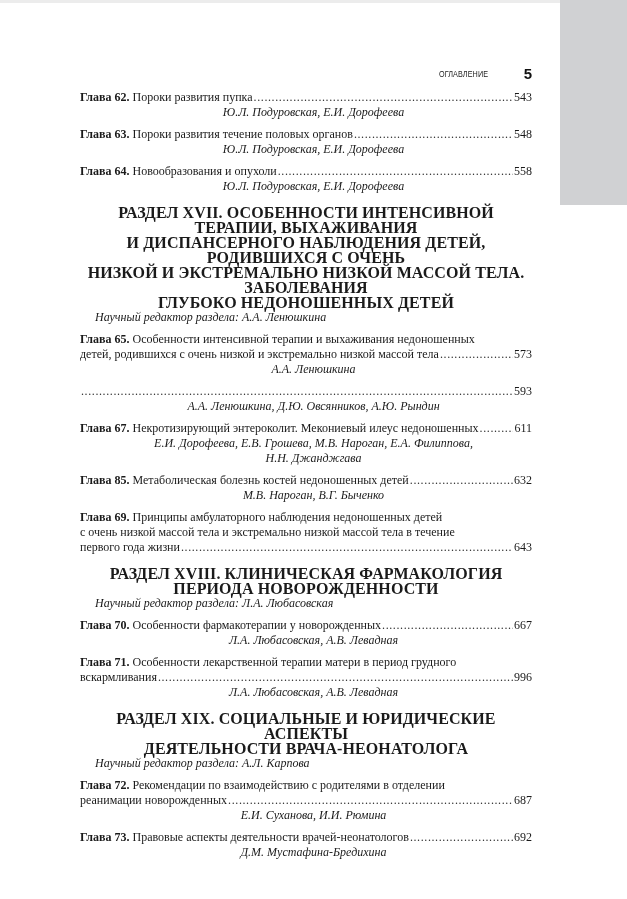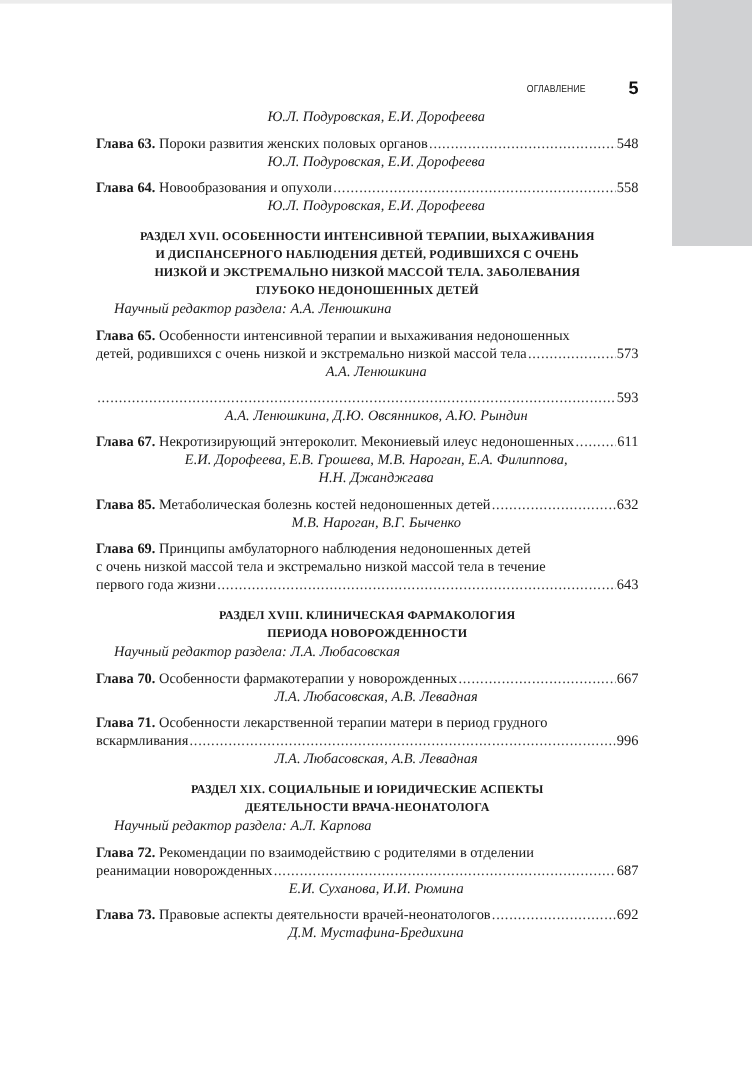--- a/index.html
+++ b/index.html
@@ -27,43 +27,48 @@
     .line .txt { white-space: nowrap; }
     .line .lead { flex: 1; overflow: hidden; white-space: nowrap; margin: 0 1px; }
     .line .lead::after {
       content: "....................................................................................................................................................................................................";
       letter-spacing: 0.6px; color: #333;
     }
     .line .pg { white-space: nowrap; }
     .plain { white-space: nowrap; }
     .ch-label { font-weight: bold; }
     .authors { font-style: italic; padding-left: 15px; font-size: 12px; line-height: 15px; text-align: center; }
-    .section { text-align: center; font-weight: bold; font-size: 10px; line-height: 15px; margin-top: 11px; letter-spacing: 0.1px; }
+    .section { text-align: center; font-weight: bold; font-size: 16px; line-height: 15px; margin-top: 11px; letter-spacing: 0.1px; }
     .editor { font-style: italic; padding-left: 15px; font-size: 12px; line-height: 15px; margin-bottom: 7px; }
   </style>
 </head>
 <body>
 
 <div class="top-strip"></div>
 <div class="side-tab"></div>
 
 <div class="running-head">
   <span class="rh-title">ОГЛАВЛЕНИЕ</span>
   <span class="rh-page">5</span>
 </div>
 
 <div class="toc">
 
   <div class="entry">
+    <div class="line">
+        <span class="txt"><span class="ch-label">Глава 62.</span> <span>Пороки развития пупка</span></span>
+        <span class="lead"></span>
+        <span class="pg">543</span>
+      </div>
     <div class="authors">Ю.Л. Подуровская, Е.И. Дорофеева</div>
   </div>
 
   <div class="entry">
     <div class="line">
-        <span class="txt"><span class="ch-label">Глава 63.</span> <span>Пороки развития женских половых органов</span></span>
+        <span class="txt"><span class="ch-label">Глава 63.</span> <span>Пороки развития течение половых органов</span></span>
         <span class="lead"></span>
         <span class="pg">548</span>
       </div>
     <div class="authors">Ю.Л. Подуровская, Е.И. Дорофеева</div>
   </div>
 
   <div class="entry">
     <div class="line">
         <span class="txt"><span class="ch-label">Глава 64.</span> <span>Новообразования и опухоли</span></span>
         <span class="lead"></span>

